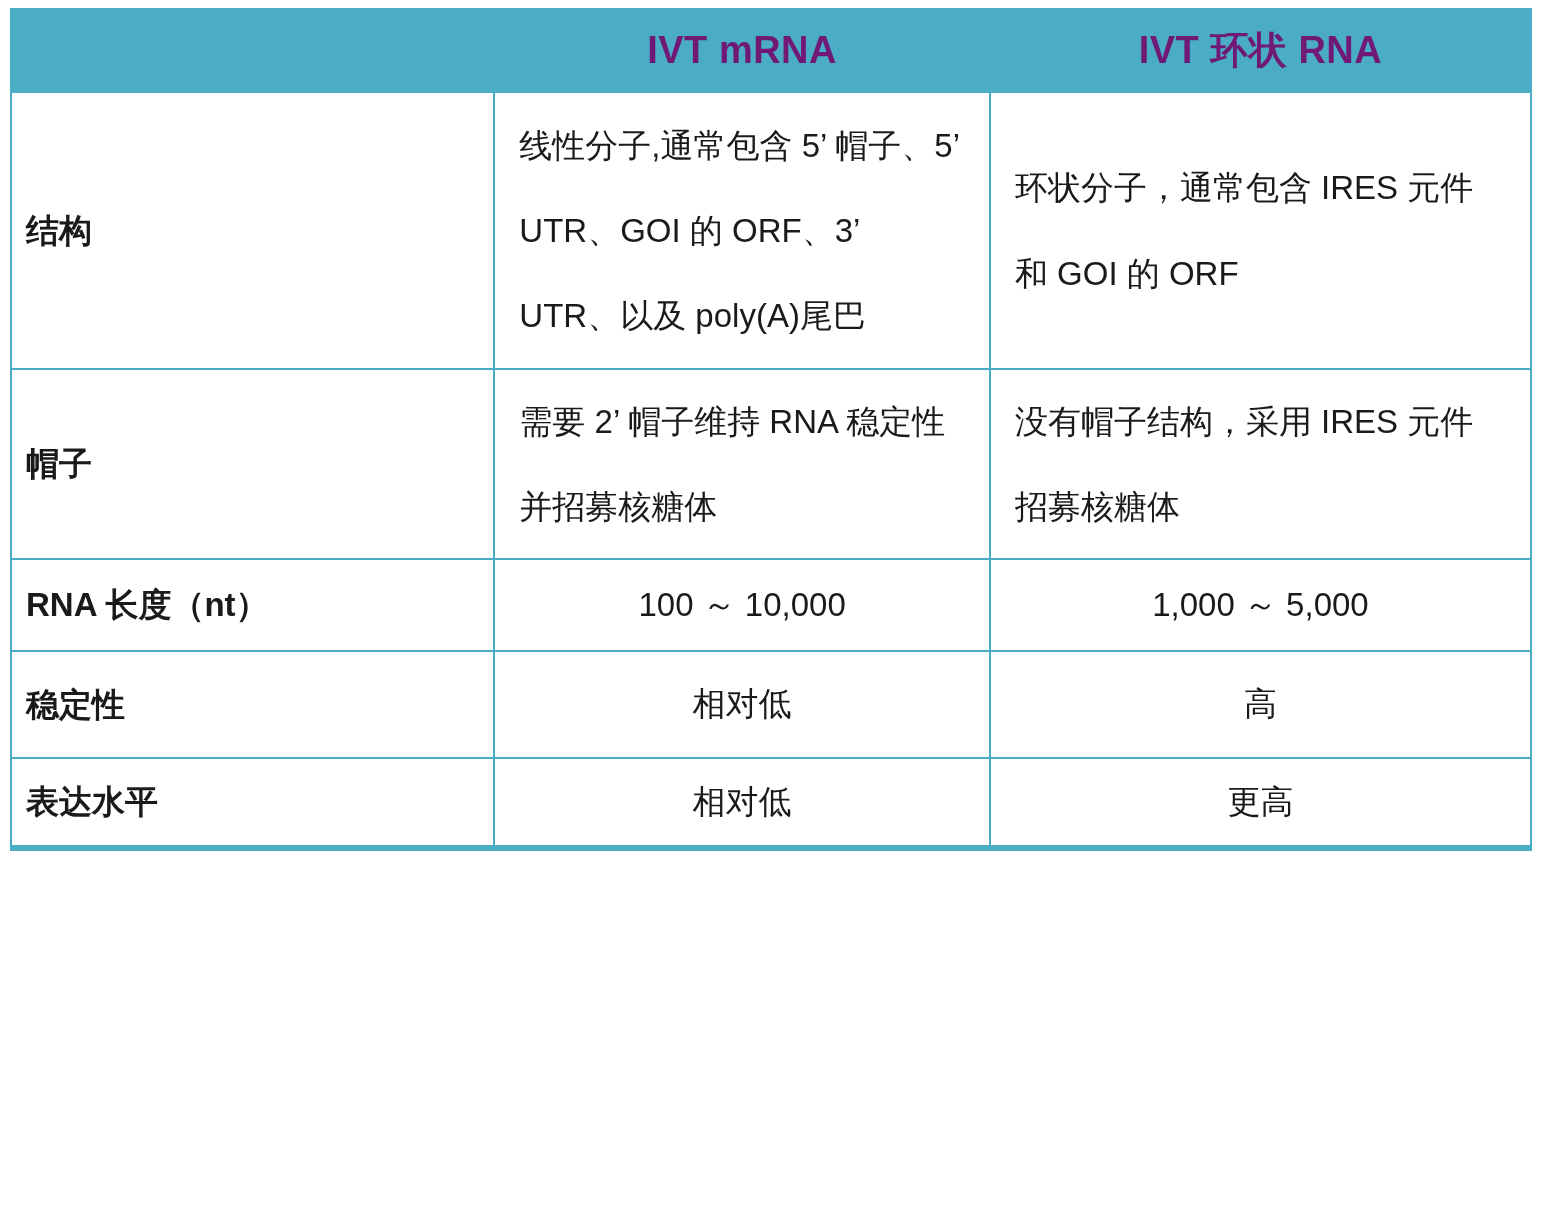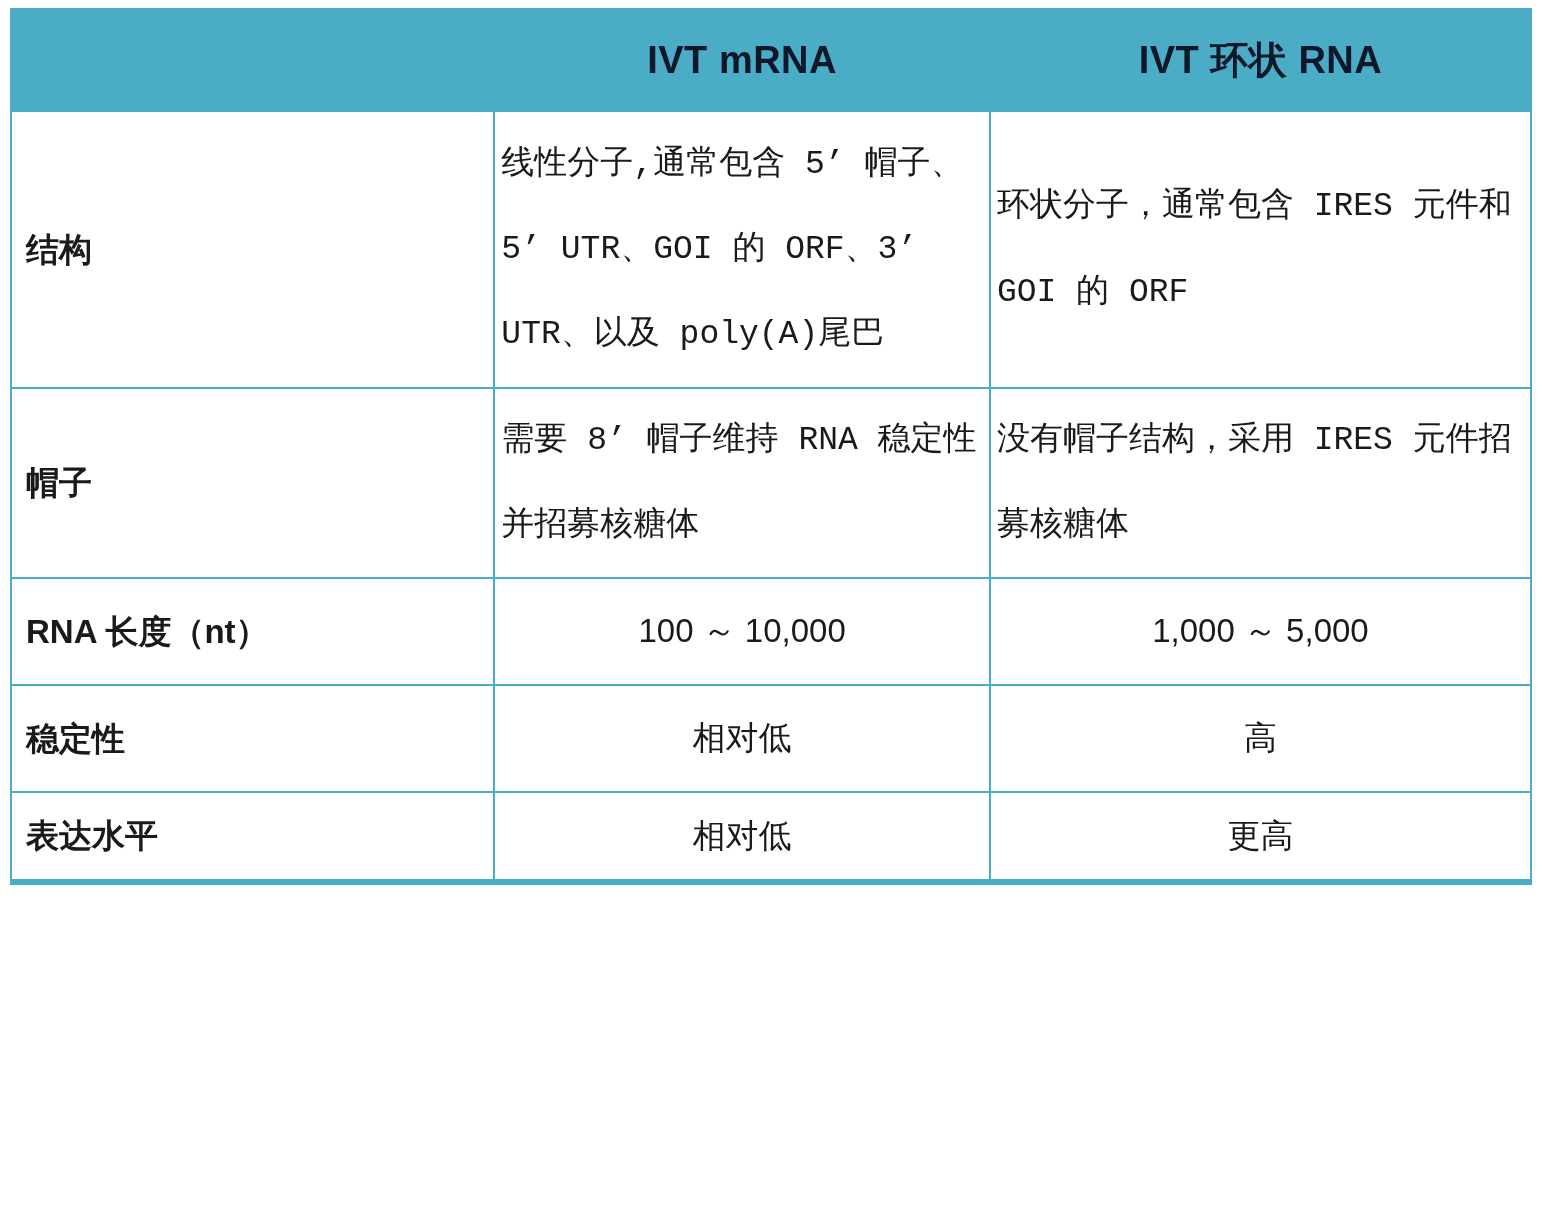--- a/index.html
+++ b/index.html
@@ -29,51 +29,50 @@
   col.c3 { width: 35.6%; }
 
   th, td {
     border: 2px solid #4BACC6;
     vertical-align: middle;
     box-sizing: border-box;
   }
   thead th {
     background: #4BACC6;
     border-color: #4BACC6;
-    color: #0f172a;
+    color: #701a75;
     font-size: 38px;
     font-weight: bold;
-    height: 102px;
+    height: 83px;
     text-align: center;
     letter-spacing: 0.5px;
   }
   td {
     background: #ffffff;
     font-size: 33px;
   }
   td.lbl {
     font-weight: bold;
     text-align: left;
     padding: 0 14px;
   }
   .lbl-line { line-height: 2.6; }
   td.par {
     text-align: left;
-    padding: 0 6px;
+    padding: 0 24px;
     line-height: 2.58;
-    font-family: Liberation Mono, monospace;
   }
   td.ctr {
     text-align: center;
     padding: 0 20px;
     line-height: 1.4;
   }
   tr.r-structure  { height: 277px; }
   tr.r-cap        { height: 190px; }
-  tr.r-length     { height: 107px; }
+  tr.r-length     { height: 92px; }
   tr.r-stability  { height: 107px; }
   tr.r-modified   { height: 195px; }
   tr.r-expr-level { height: 80px; }
   tr.r-expr-dur   { height: 106px; }
 </style>
 </head>
 <body>
 
 <div class="page">
   <table class="cmp">
@@ -96,21 +95,21 @@
           <div class="lbl-line"></div>
         </td>
         <td class="par">线性分子,通常包含 5’ 帽子、5’ UTR、GOI 的 ORF、3’ UTR、以及 poly(A)尾巴</td>
         <td class="par">环状分子，通常包含 IRES 元件和 GOI 的 ORF</td>
       </tr>
       <tr class="r-cap">
         <td class="lbl">
           <div class="lbl-line">帽子</div>
           <div class="lbl-line"></div>
         </td>
-        <td class="par">需要 8’ 帽子维持 RNA 稳定性并招募核糖体</td>
+        <td class="par">需要 2’ 帽子维持 RNA 稳定性并招募核糖体</td>
         <td class="par">没有帽子结构，采用 IRES 元件招募核糖体</td>
       </tr>
       <tr class="r-length">
         <td class="lbl">
           <div class="lbl-line">RNA 长度（nt）</div>
           <div class="lbl-line"></div>
         </td>
         <td class="ctr">100 ～ 10,000</td>
         <td class="ctr">1,000 ～ 5,000</td>
       </tr>

